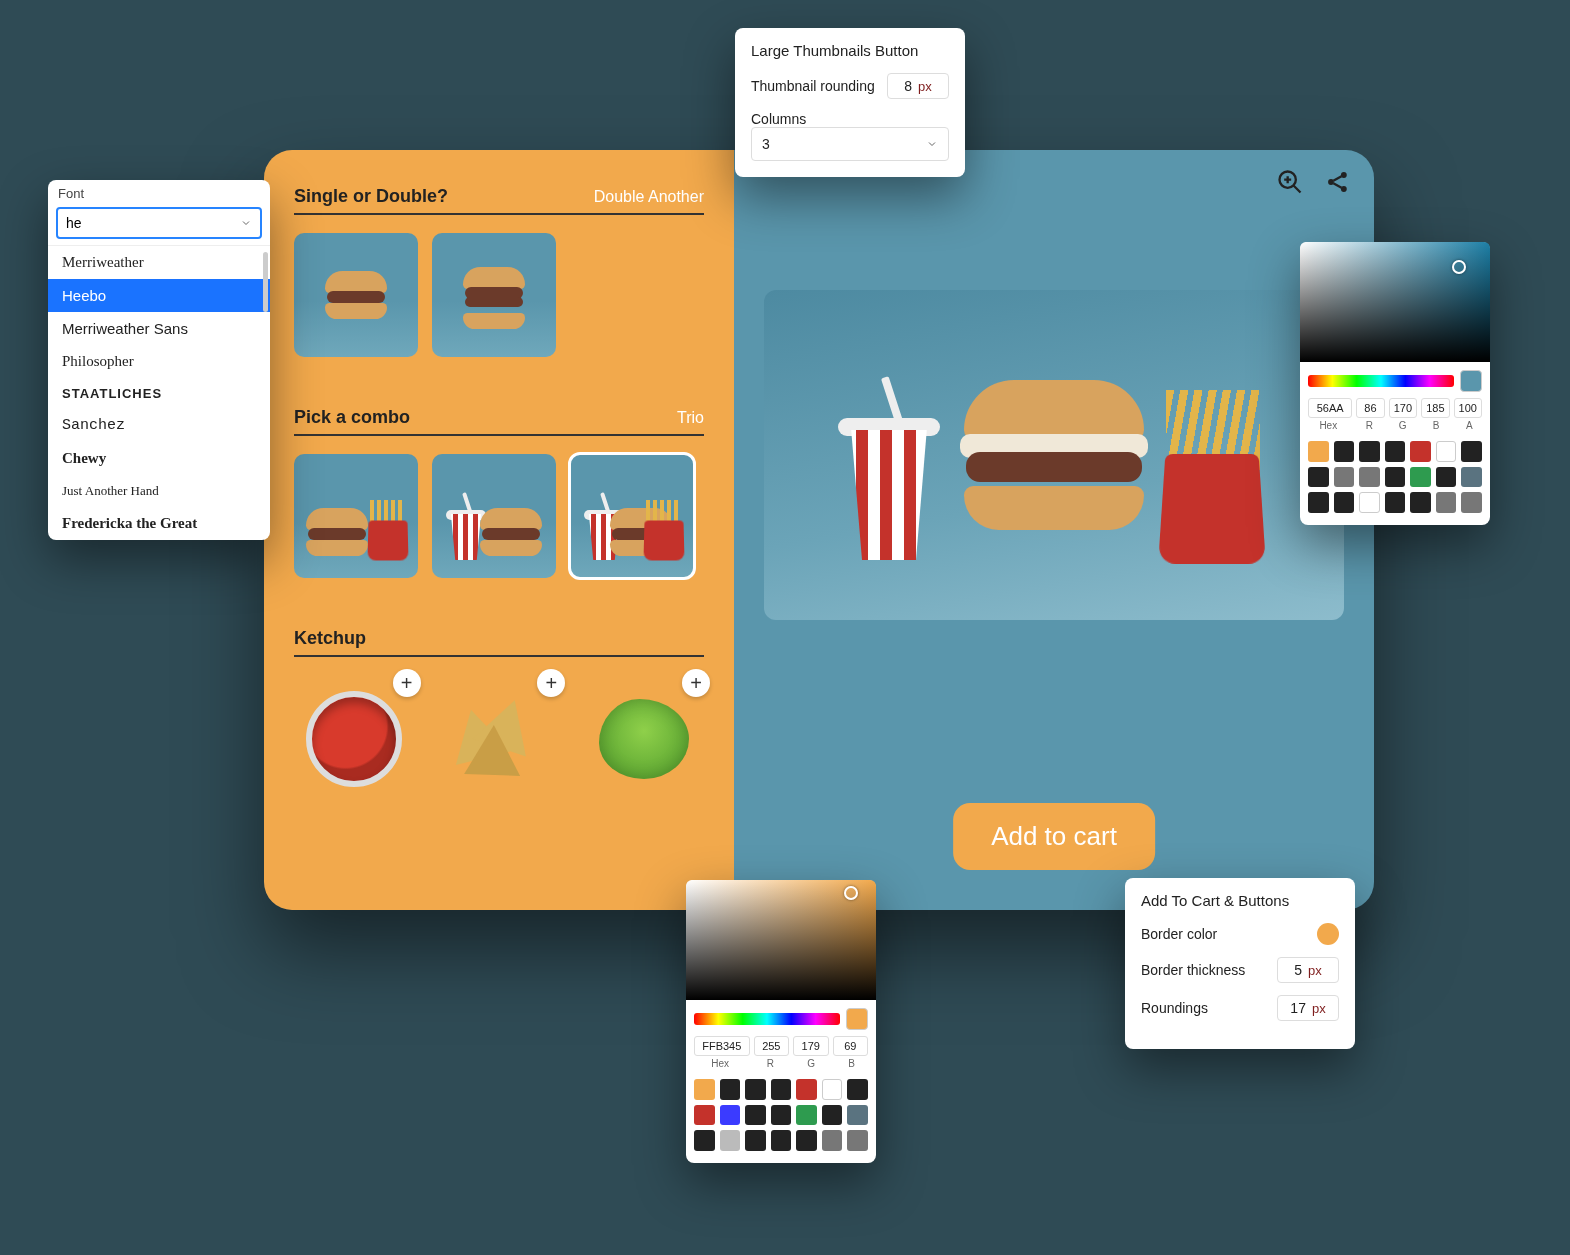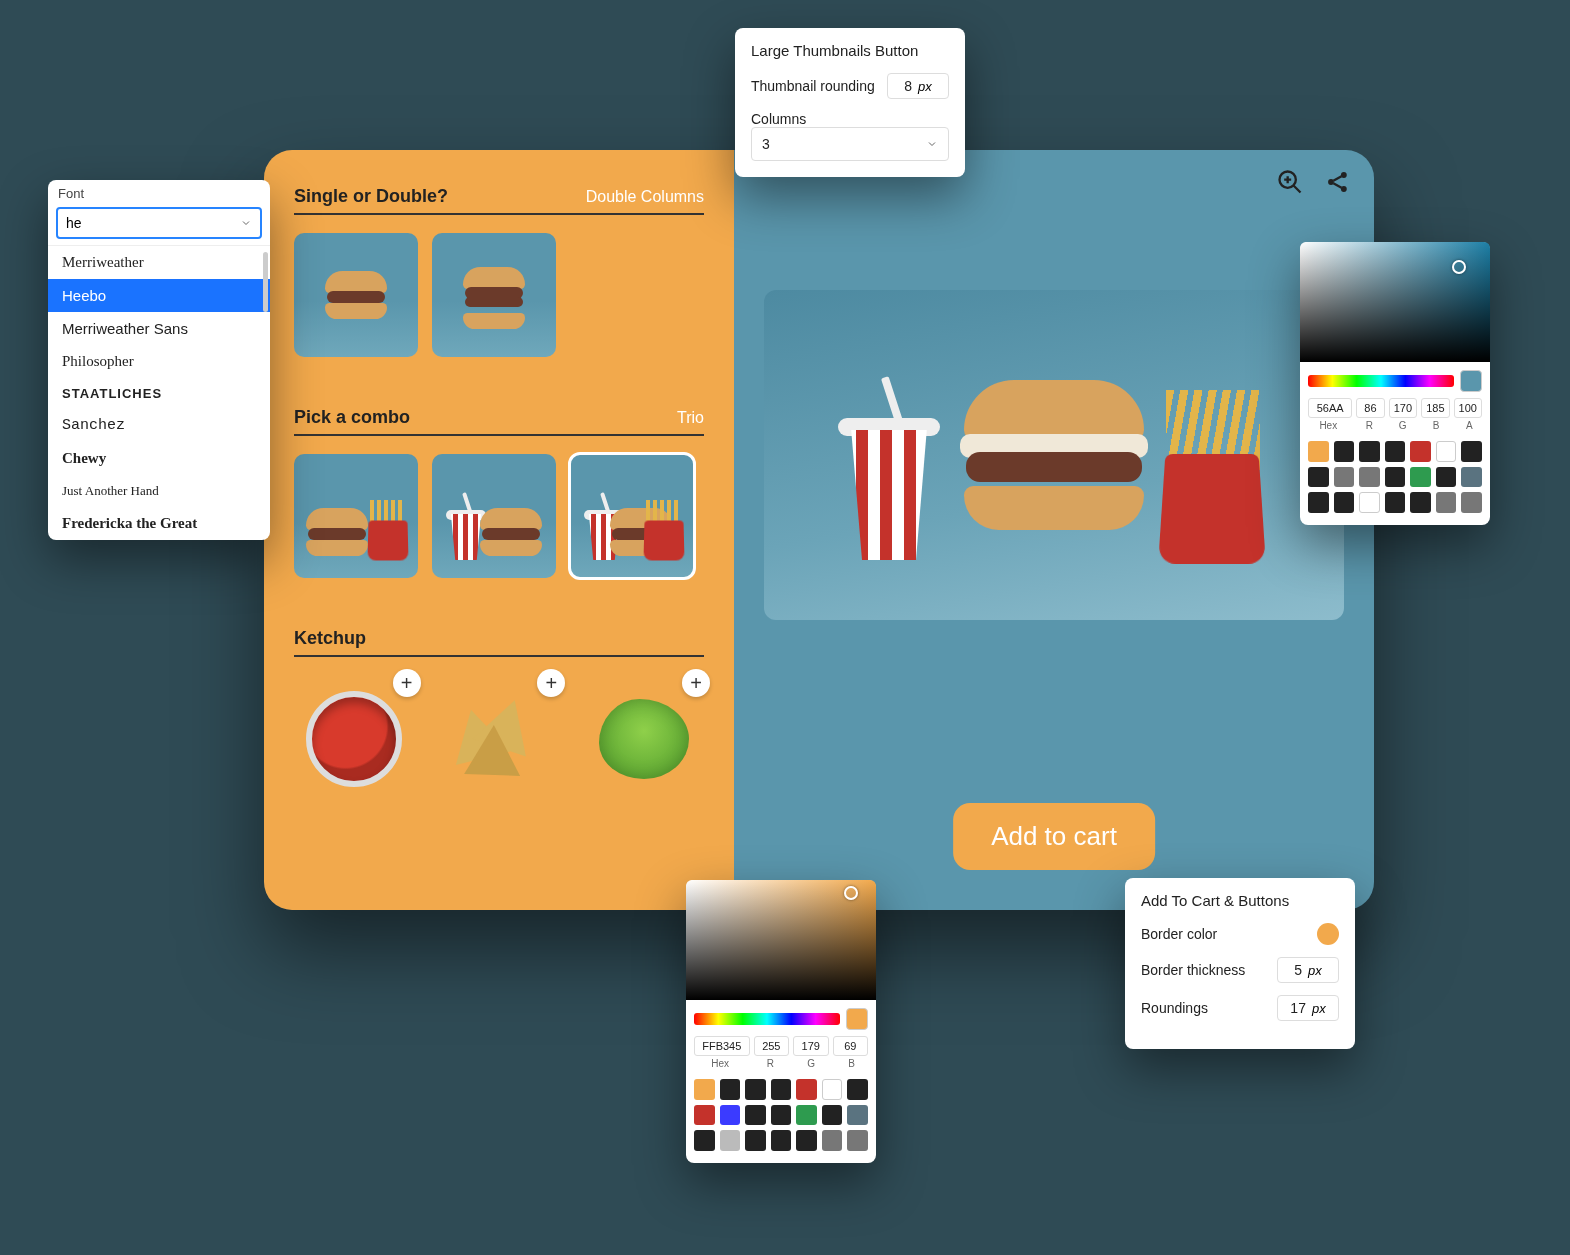--- a/index.html
+++ b/index.html
@@ -146,21 +146,21 @@
 .font-list { margin-top:6px; max-height:320px; overflow:hidden; border-top:1px solid #eee; position:relative;}
 .font-item { padding:8px 14px; cursor:pointer; font-size:15px; }
 .font-item.sel { background:#1a73ff; color:#fff; }
 .font-scrollbar{position:absolute;right:2px;top:6px;width:5px;height:60px;background:#ccc;border-radius:3px;}
 
 
 .thumb-pop { left:735px; top:28px; width:230px; padding:14px 16px 16px; }
 .pop-title { font-weight:500; font-size:15px; margin-bottom:14px; }
 .pop-row { display:flex; justify-content:space-between; align-items:center; margin-bottom:12px; font-size:14px;text-align:right;}
 .num-input { display:flex; align-items:center; border:1px solid #ddd; border-radius:4px; padding:4px 8px; gap:6px; width:62px; justify-content:center;}
-.num-input span.unit { color:#000000; font-size:13px;font-style:italic;}
+.num-input span.unit { color:#7f1d1d; font-size:13px;}
 .select-box { border:1px solid #ddd; border-radius:4px; padding:8px 10px; display:flex; justify-content:space-between; align-items:center; cursor:pointer; }
 
 
 .color-pop { padding:0 0 12px; }
 .color-pop.cp1 { left:1300px; top:242px; width:190px; }
 .color-pop.cp2 { left:686px; top:880px; width:190px; }
 .grad-area { height:120px; border-radius:6px 6px 0 0; position:relative; }
 .cp1 .grad-area { background: linear-gradient(to bottom, rgba(0,0,0,0) 0%, #000 100%), linear-gradient(to right, #fff 0%, #1d7fa6 100%); }
 .cp2 .grad-area { background: linear-gradient(to bottom, rgba(0,0,0,0) 0%, #000 100%), linear-gradient(to right, #fff 0%, #f2a94c 100%); }
 .grad-cursor { position:absolute; width:14px; height:14px; border:2px solid #fff; border-radius:50%; box-shadow:0 0 3px rgba(0,0,0,0.5);}
@@ -199,21 +199,21 @@
 </style>
 </head>
 <body>
 
 <div class="app-card">
   <div class="left-pane">
 
     <div class="section">
       <div class="section-header">
         <span class="section-title">Single or Double?</span>
-        <span class="section-value">Double Columns</span>
+        <span class="section-value">Double Another</span>
       </div>
       <div class="thumb-row">
         <div class="thumb">
           <div class="burger">
               <div class="bun-top"></div>
               <div class="patty"></div>
               <div class="bun-bot"></div>
             </div>
         </div>
         <div class="thumb">

